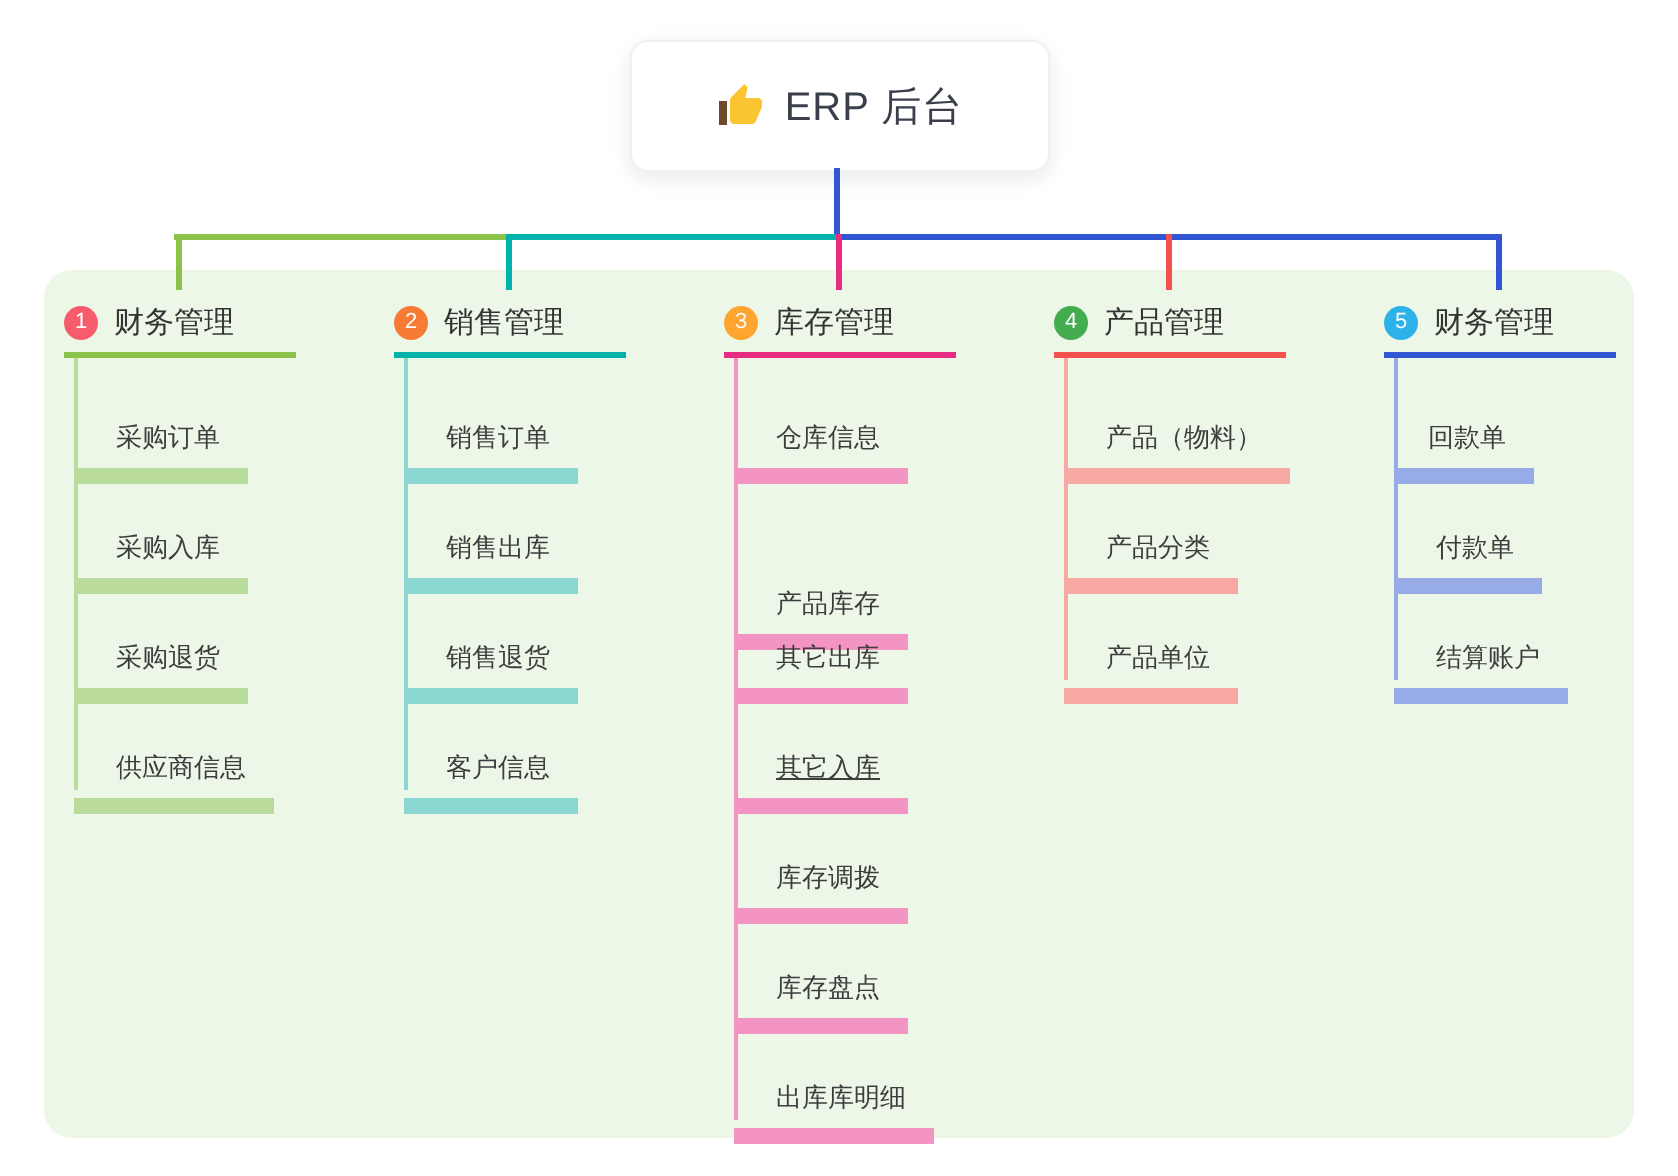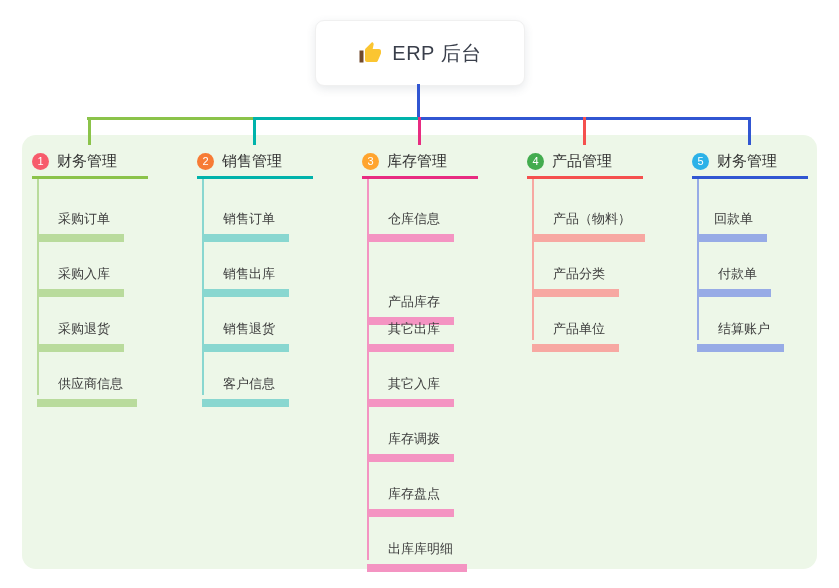--- a/index.html
+++ b/index.html
@@ -93,21 +93,21 @@
       <div class="child-node" style="left: 202px; top: 314px; border-bottom-color: rgb(137, 215, 208);">销售退货</div>
       <div class="child-node" style="left: 202px; top: 369px; border-bottom-color: rgb(137, 215, 208);">客户信息</div>
       <div class="branch-header" style="left: 362px; border-bottom-color: rgb(232, 44, 129);">
         <span class="badge" style="background: rgb(255, 164, 46);">3</span>
         <span class="branch-label">库存管理</span>
       </div>
       <div class="trunk" style="left: 367px; top: 179px; height: 381px; background: rgb(244, 148, 194);"></div>
       <div class="child-node" style="left: 367px; top: 204px; border-bottom-color: rgb(244, 148, 194);">仓库信息</div>
       <div class="child-node" style="left: 367px; top: 259px; border-bottom-color: rgb(244, 148, 194); margin-top: 28px;">产品库存</div>
       <div class="child-node" style="left: 367px; top: 314px; border-bottom-color: rgb(244, 148, 194); text-align: center;">其它出库</div>
-      <div class="child-node" style="left: 367px; top: 369px; border-bottom-color: rgb(244, 148, 194);">其它入库</div>
+      <div class="child-node" style="left: 367px; top: 369px; border-bottom-color: rgb(244, 148, 194); text-decoration: underline;">其它入库</div>
       <div class="child-node" style="left: 367px; top: 424px; border-bottom-color: rgb(244, 148, 194);">库存调拨</div>
       <div class="child-node" style="left: 367px; top: 479px; border-bottom-color: rgb(244, 148, 194);">库存盘点</div>
       <div class="child-node" style="left: 367px; top: 534px; border-bottom-color: rgb(244, 148, 194); font-family: Liberation Serif, serif;">出库库明细</div>
       <div class="branch-header" style="left: 527px; border-bottom-color: rgb(245, 80, 78);">
         <span class="badge" style="background: rgb(67, 172, 79);">4</span>
         <span class="branch-label">产品管理</span>
       </div>
       <div class="trunk" style="left: 532px; top: 179px; height: 161px; background: rgb(247, 168, 162);"></div>
       <div class="child-node" style="left: 532px; top: 204px; border-bottom-color: rgb(247, 168, 162);">产品（物料）</div>
       <div class="child-node" style="left: 532px; top: 259px; border-bottom-color: rgb(247, 168, 162);">产品分类</div>

